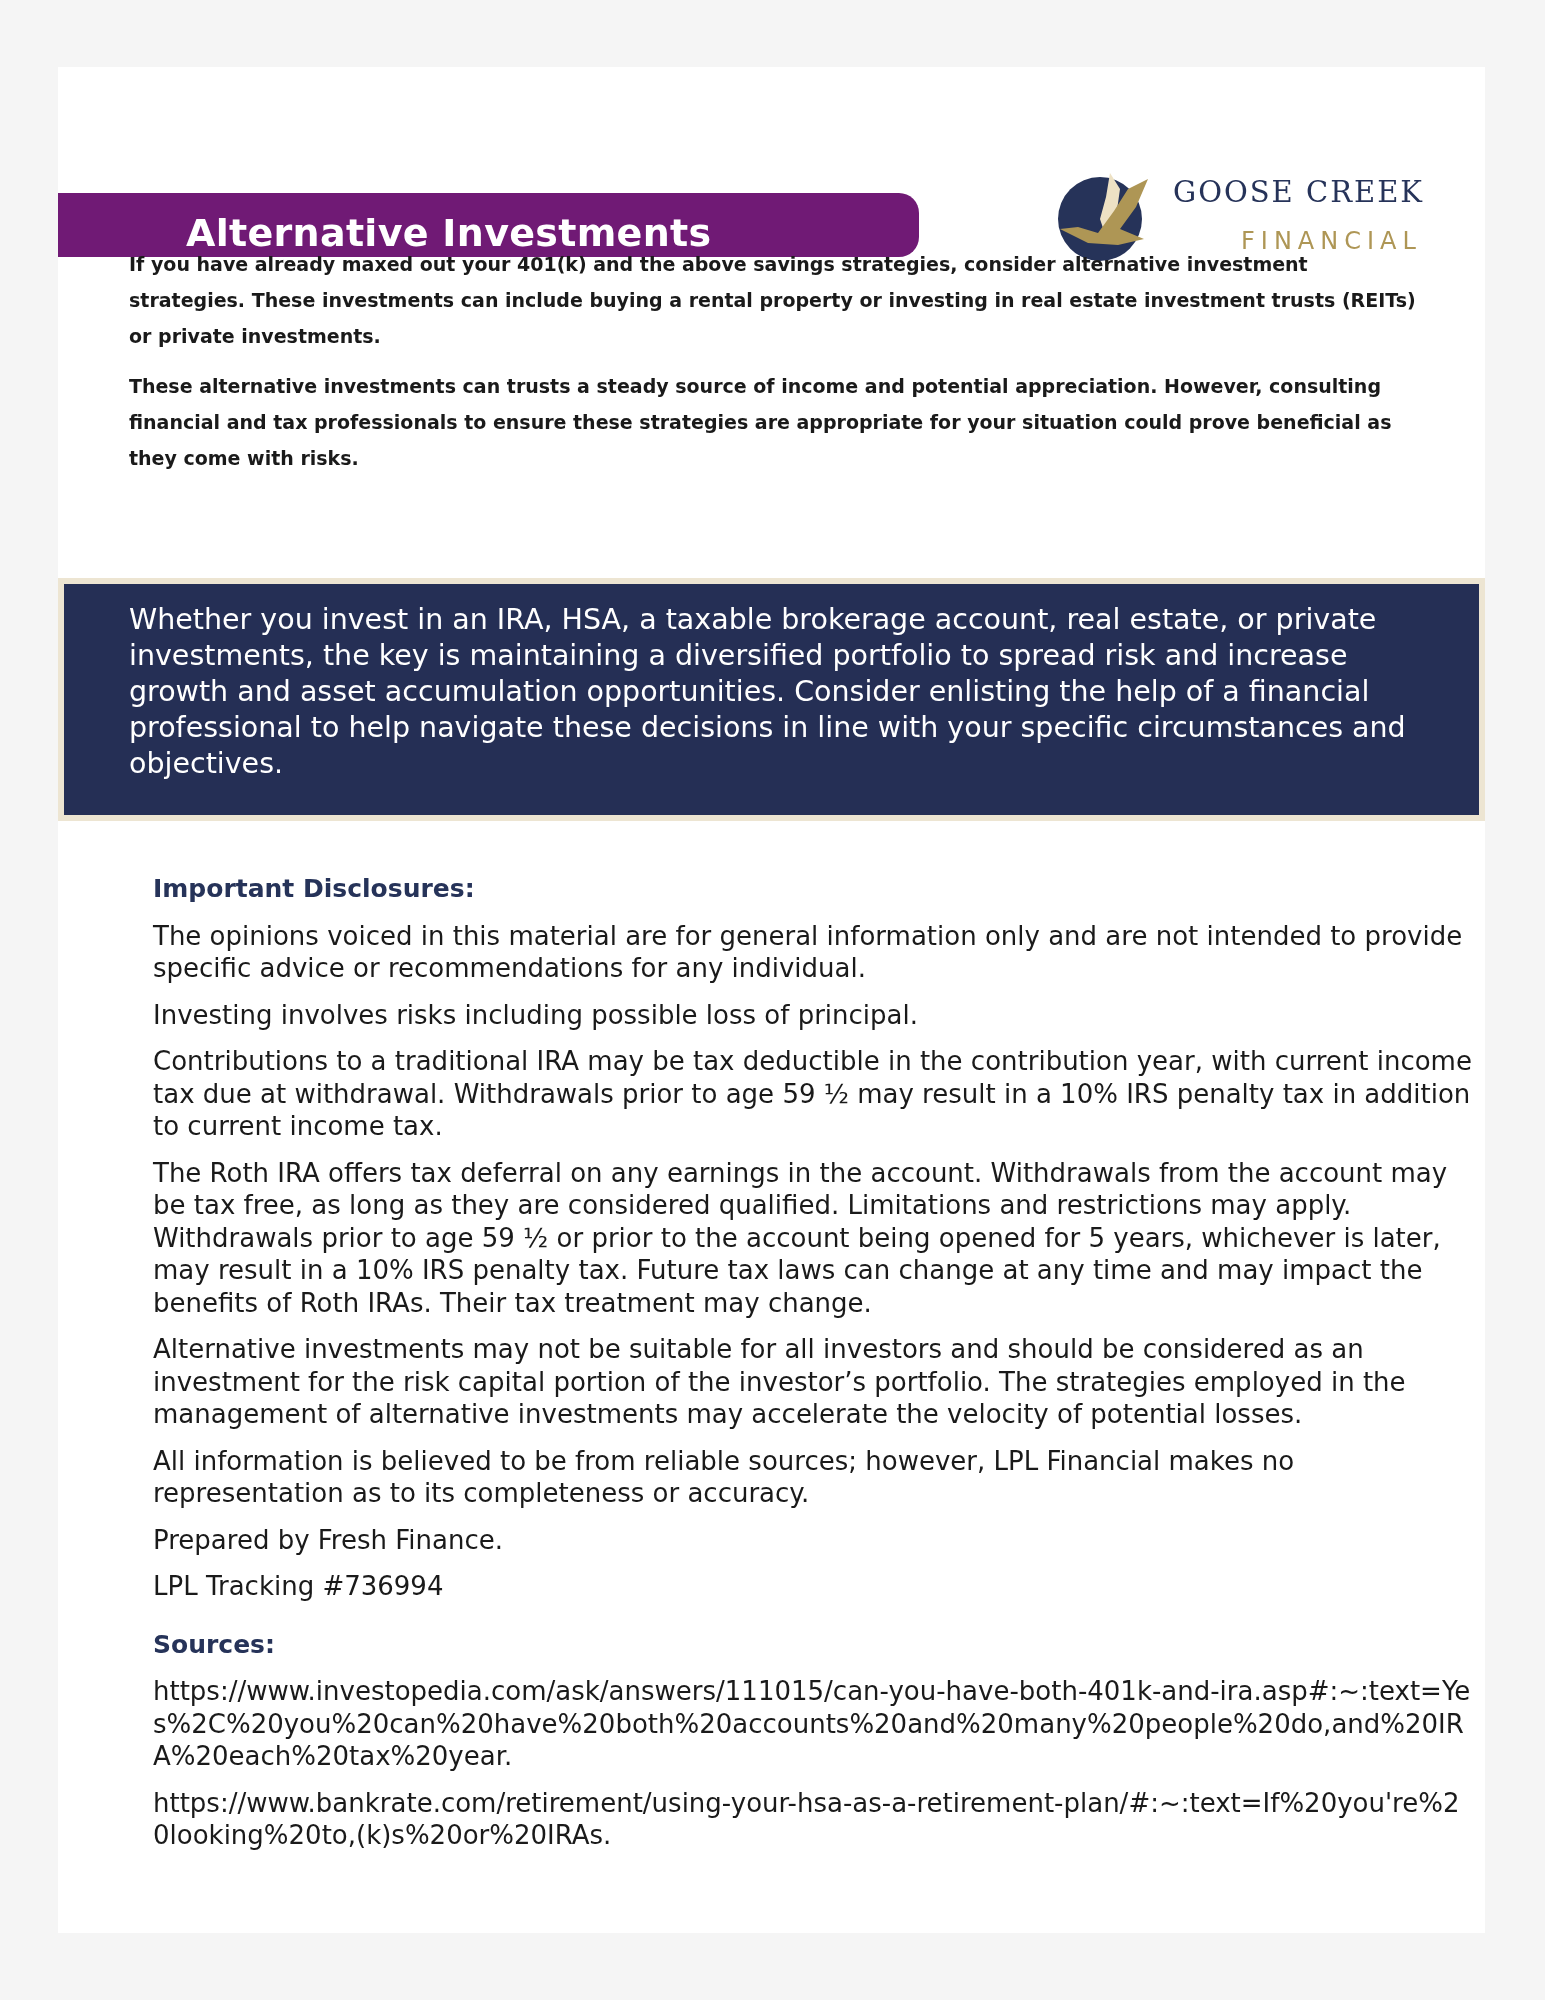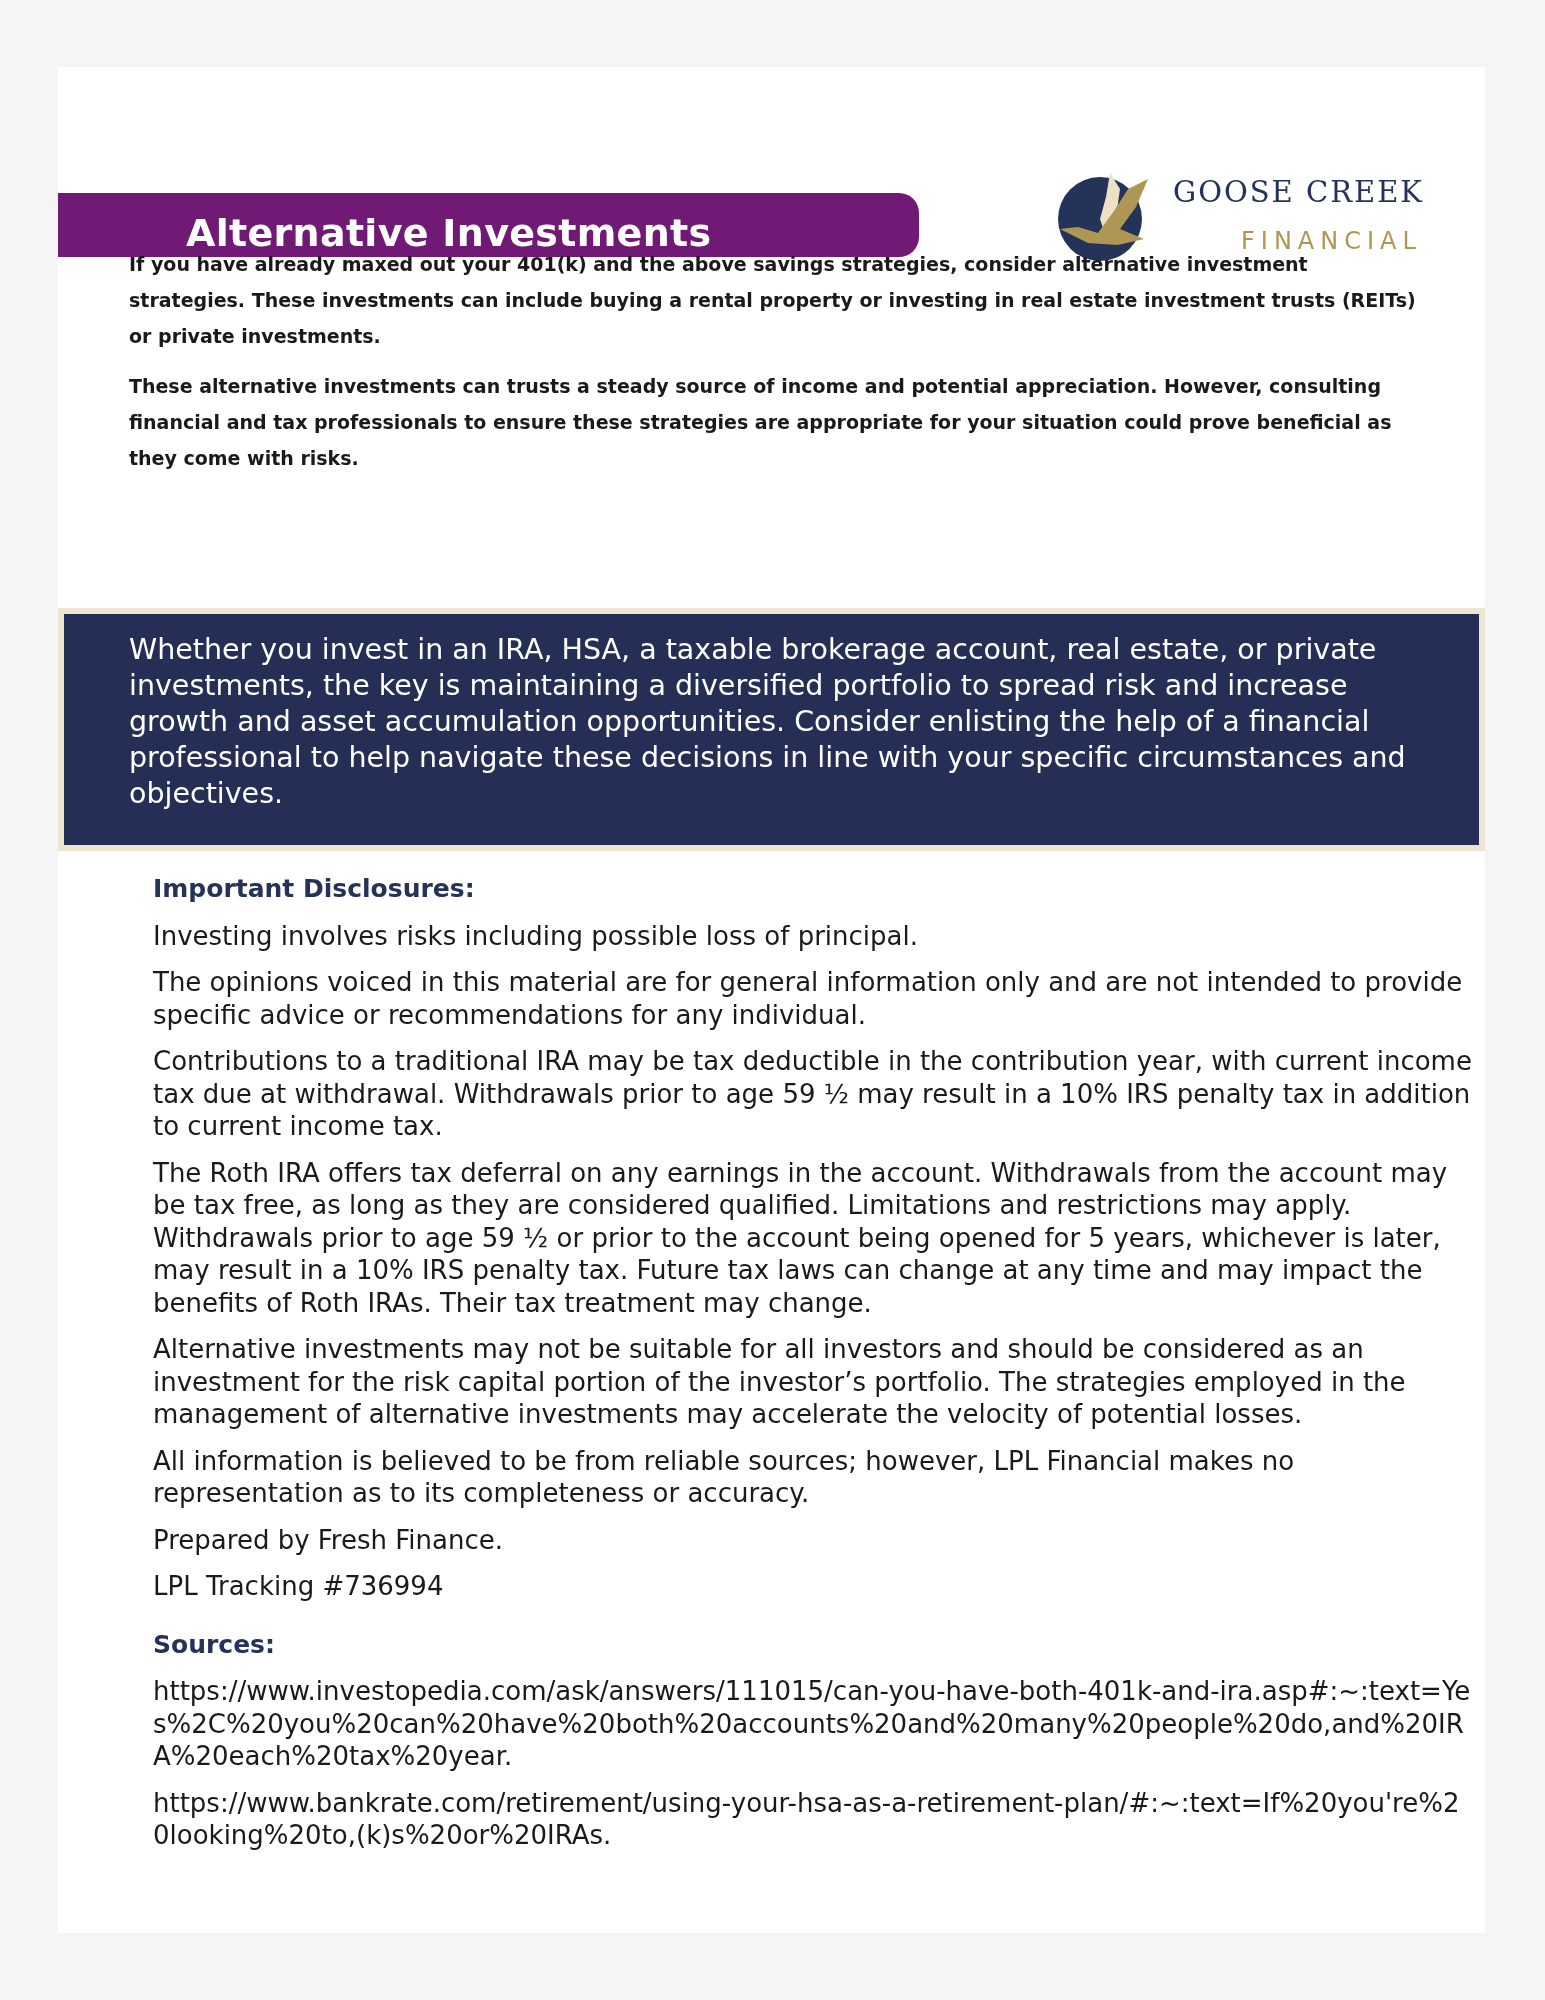--- a/index.html
+++ b/index.html
@@ -5,21 +5,21 @@
   html, body { margin:0; padding:0; }
   body { width:1545px; height:2000px; background:#f5f5f5; font-family:"DejaVu Sans", sans-serif; position:relative; overflow:hidden; }
   .page { position:absolute; left:58px; top:67px; width:1427px; height:1866px; background:#ffffff; }
   .title-bar { position:absolute; left:0; top:126px; width:861px; height:64px; background:#701a75; border-radius:0 20px 20px 0; }
   .title-bar span { position:absolute; left:128px; top:18px; color:#ffffff; font-size:38px; font-weight:bold; letter-spacing:0.3px; }
   .logo { position:absolute; left:990px; top:100px; width:470px; height:100px; }
   .logo .word1 { position:absolute; left:125px; top:8px; font-family:"DejaVu Serif", serif; font-size:29px; color:#263359; letter-spacing:2px; white-space:nowrap; }
   .logo .word2 { position:absolute; left:193px; top:60px; font-family:"DejaVu Sans", sans-serif; font-size:24px; color:#ae9655; letter-spacing:6px; white-space:nowrap; }
   .intro { position:absolute; left:129px; top:246px; width:1300px; color:#1a1a1a; font-size:19px; line-height:36px;font-weight:bold; }
   .intro p { margin:0 0 14px 0; }
-  .callout { position:absolute; left:58px; top:608px; width:1427px; height:243px; background:#ede5d2; }
+  .callout { position:absolute; left:58px; top:578px; width:1427px; height:243px; background:#ede5d2; }
   .callout .inner { position:absolute; left:6px; top:6px; right:6px; bottom:6px; background:#252f55; }
   .callout p { position:absolute; left:71px; top:24px; width:1300px; margin:0; color:#ffffff; font-size:28.5px; line-height:36px; }
   .disc { position:absolute; left:129px; top:873px; width:1320px; color:#1a1a1a; font-size:26px; line-height:32.5px;margin-left:24px; }
   .disc h3 { margin:0 0 14px 0; color:#263359; font-size:25px; font-weight:bold; }
   .disc p { margin:0 0 14px 0; }
   .disc h3.src { margin-top:26px; }
   .disc .url { word-break:break-all; }
 </style>
 </head>
 <body>
@@ -45,22 +45,22 @@
   <p>These alternative investments can trusts a steady source of income and potential appreciation. However, consulting financial and tax professionals to ensure these strategies are appropriate for your situation could prove beneficial as they come with risks.</p>
 </div>
 
 <div class="callout">
   <div class="inner"></div>
   <p>Whether you invest in an IRA, HSA, a taxable brokerage account, real estate, or private investments, the key is maintaining a diversified portfolio to spread risk and increase growth and asset accumulation opportunities. Consider enlisting the help of a financial professional to help navigate these decisions in line with your specific circumstances and objectives.</p>
 </div>
 
 <div class="disc">
   <h3>Important Disclosures:</h3>
+  <p>The opinions voiced in this material are for general information only and are not intended to provide specific advice or recommendations for any individual.</p>
   <p>Investing involves risks including possible loss of principal.</p>
-  <p>The opinions voiced in this material are for general information only and are not intended to provide specific advice or recommendations for any individual.</p>
   <p>Contributions to a traditional IRA may be tax deductible in the contribution year, with current income tax due at withdrawal. Withdrawals prior to age 59 ½ may result in a 10% IRS penalty tax in addition to current income tax.</p>
   <p>The Roth IRA offers tax deferral on any earnings in the account. Withdrawals from the account may be tax free, as long as they are considered qualified. Limitations and restrictions may apply. Withdrawals prior to age 59 ½ or prior to the account being opened for 5 years, whichever is later, may result in a 10% IRS penalty tax. Future tax laws can change at any time and may impact the benefits of Roth IRAs. Their tax treatment may change.</p>
   <p>Alternative investments may not be suitable for all investors and should be considered as an investment for the risk capital portion of the investor’s portfolio. The strategies employed in the management of alternative investments may accelerate the velocity of potential losses.</p>
   <p>All information is believed to be from reliable sources; however, LPL Financial makes no representation as to its completeness or accuracy.</p>
   <p>Prepared by Fresh Finance.</p>
   <p>LPL Tracking #736994</p>
   <h3 class="src">Sources:</h3>
   <p class="url">https://www.investopedia.com/ask/answers/111015/can-you-have-both-401k-and-ira.asp#:~:text=Yes%2C%20you%20can%20have%20both%20accounts%20and%20many%20people%20do,and%20IRA%20each%20tax%20year.</p>
   <p class="url">https://www.bankrate.com/retirement/using-your-hsa-as-a-retirement-plan/#:~:text=If%20you're%20looking%20to,(k)s%20or%20IRAs.</p>
 </div>

